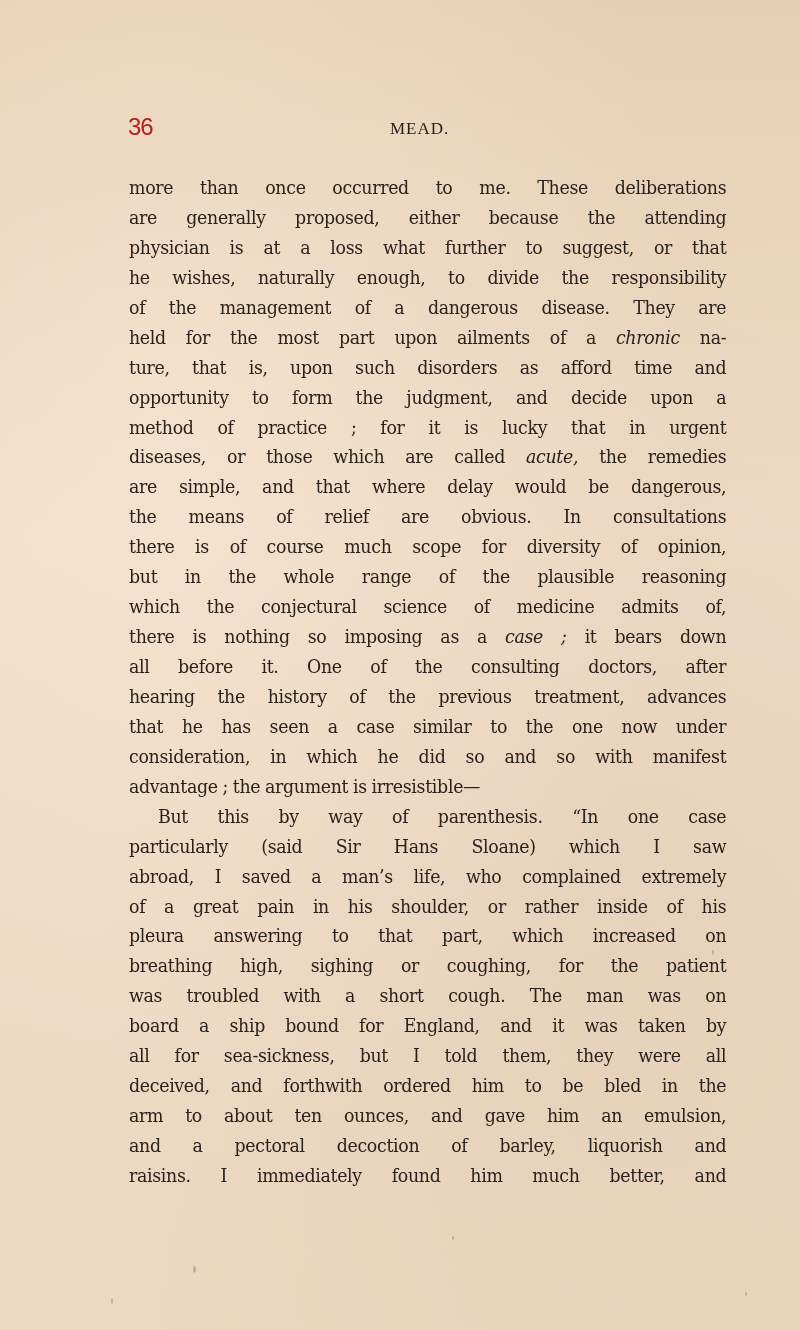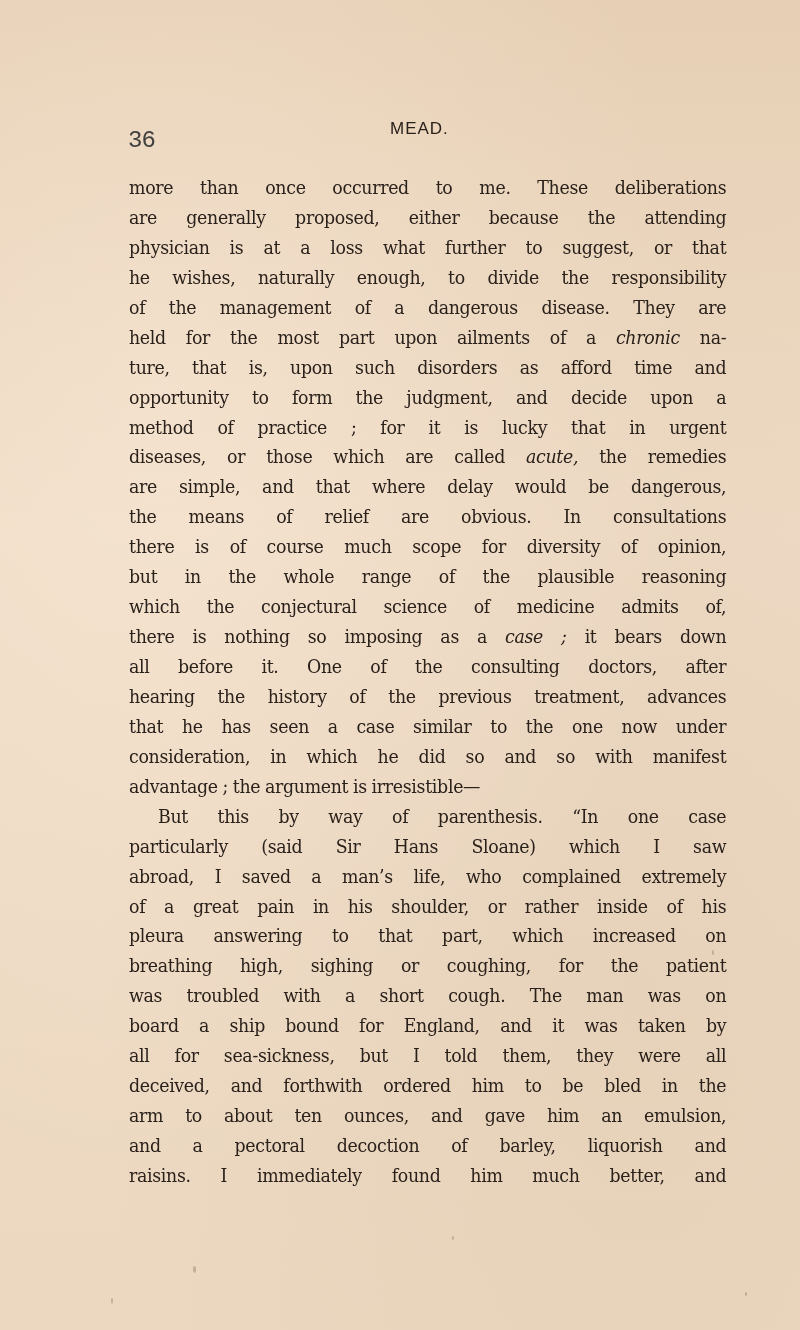--- a/index.html
+++ b/index.html
@@ -27,32 +27,32 @@
     .running-head {
       position: absolute;
       top: 112px;
       left: 128px;
       width: 598px;
       height: 32px;
     }
     .page-number {
       position: absolute;
       left: 0;
-      top: 14px;
-      font-family: Liberation Mono, monospace;
+      top: 0;
+      font-family: Liberation Sans, sans-serif;
       font-size: 24px;
       line-height: 30px;
-      color: #404040;
+      color: #b91c1c;
       letter-spacing: -1px;
     }
     .running-title {
       position: absolute;
       left: 262px;
       top: 6px;
-      font-family: Liberation Sans, sans-serif;
+      font-family: Liberation Serif, serif;
       font-size: 17px;
       line-height: 22px;
       letter-spacing: 1px;
       color: #2a211b;
     }
     .text-block {
       position: absolute;
       left: 129px;
       top: 165px;
       width: 597px;

